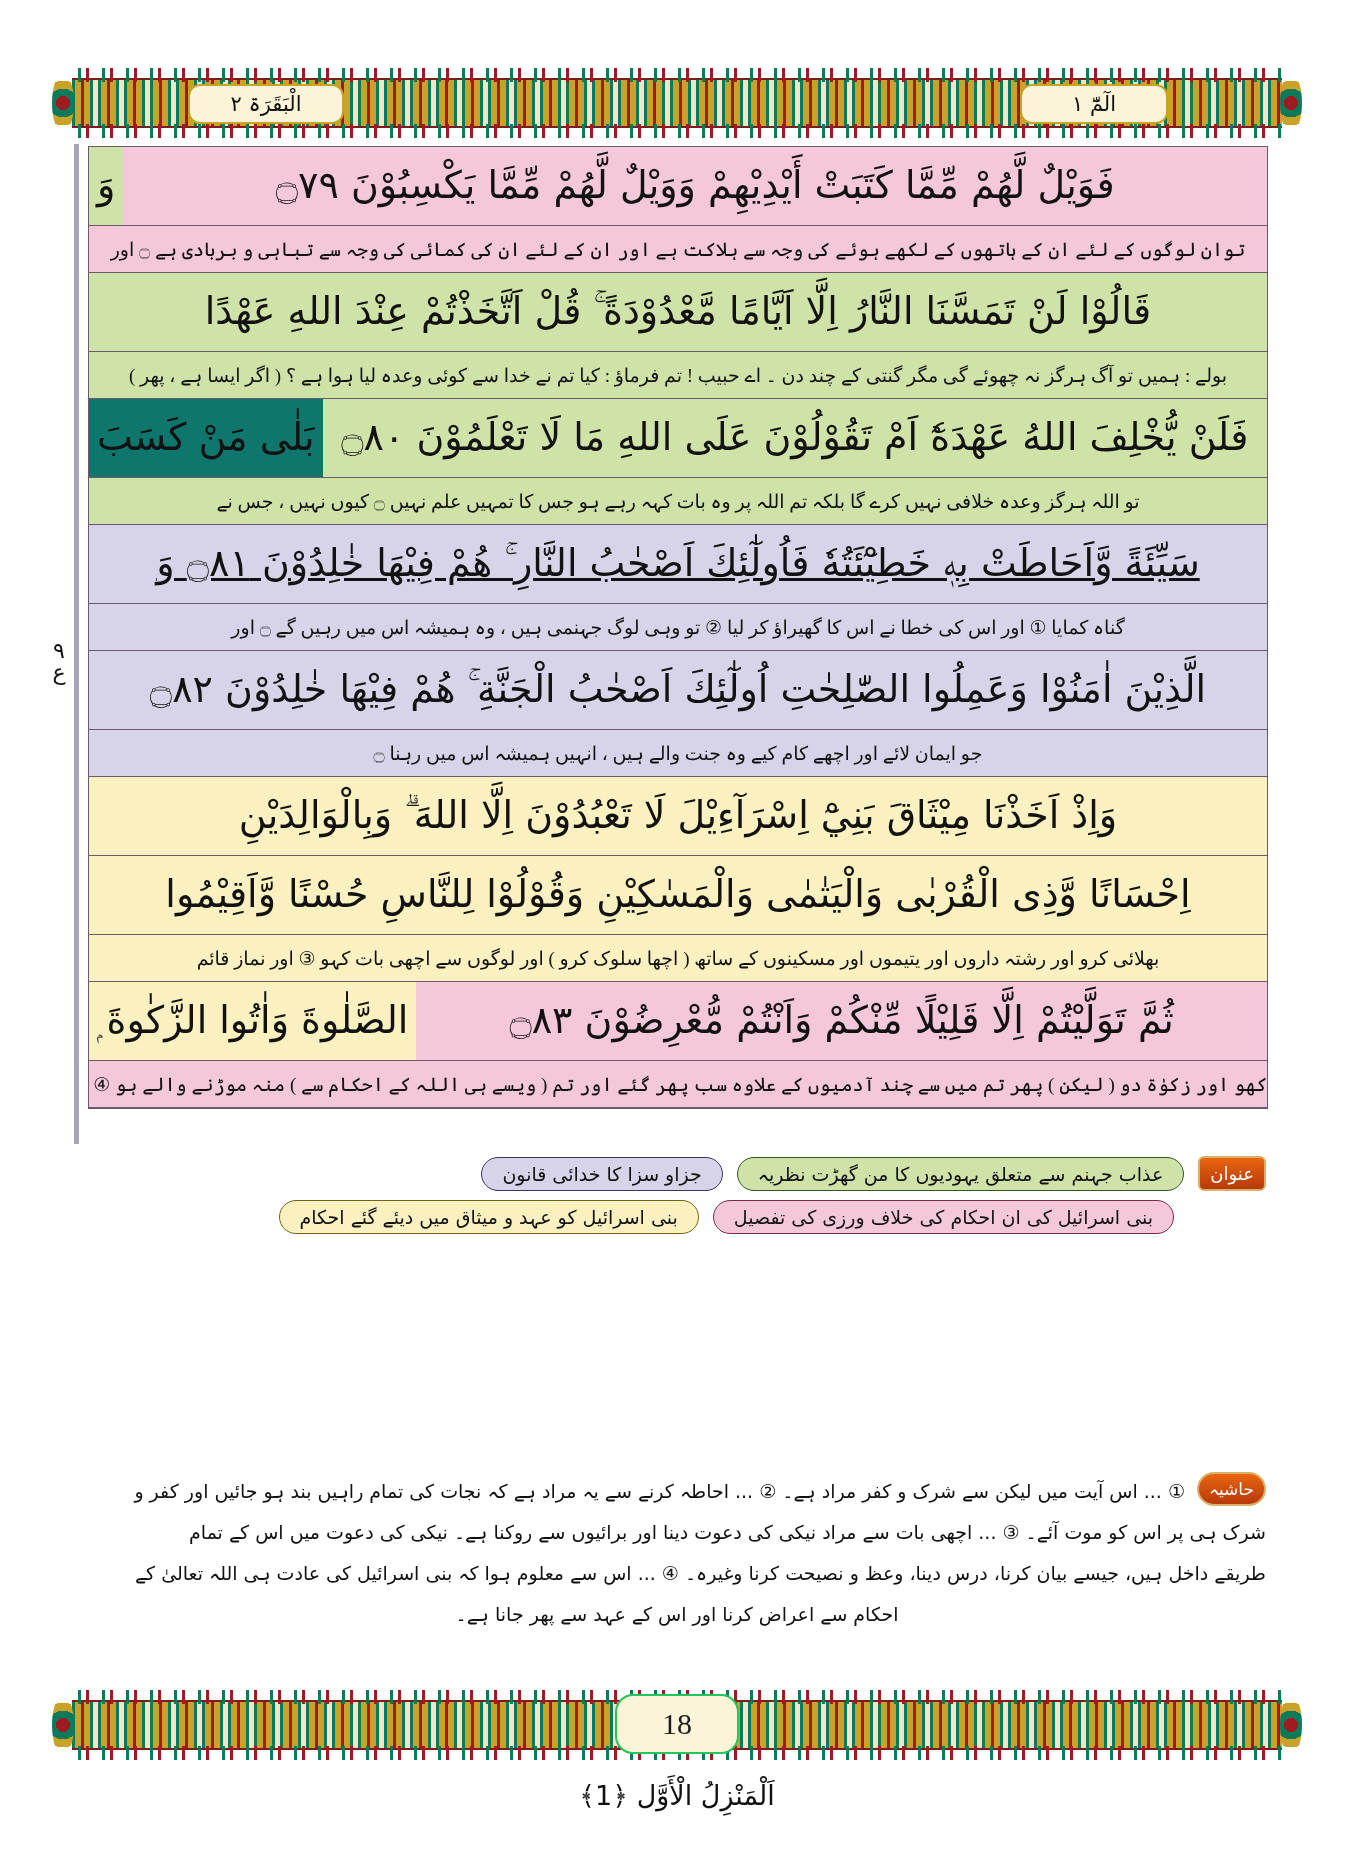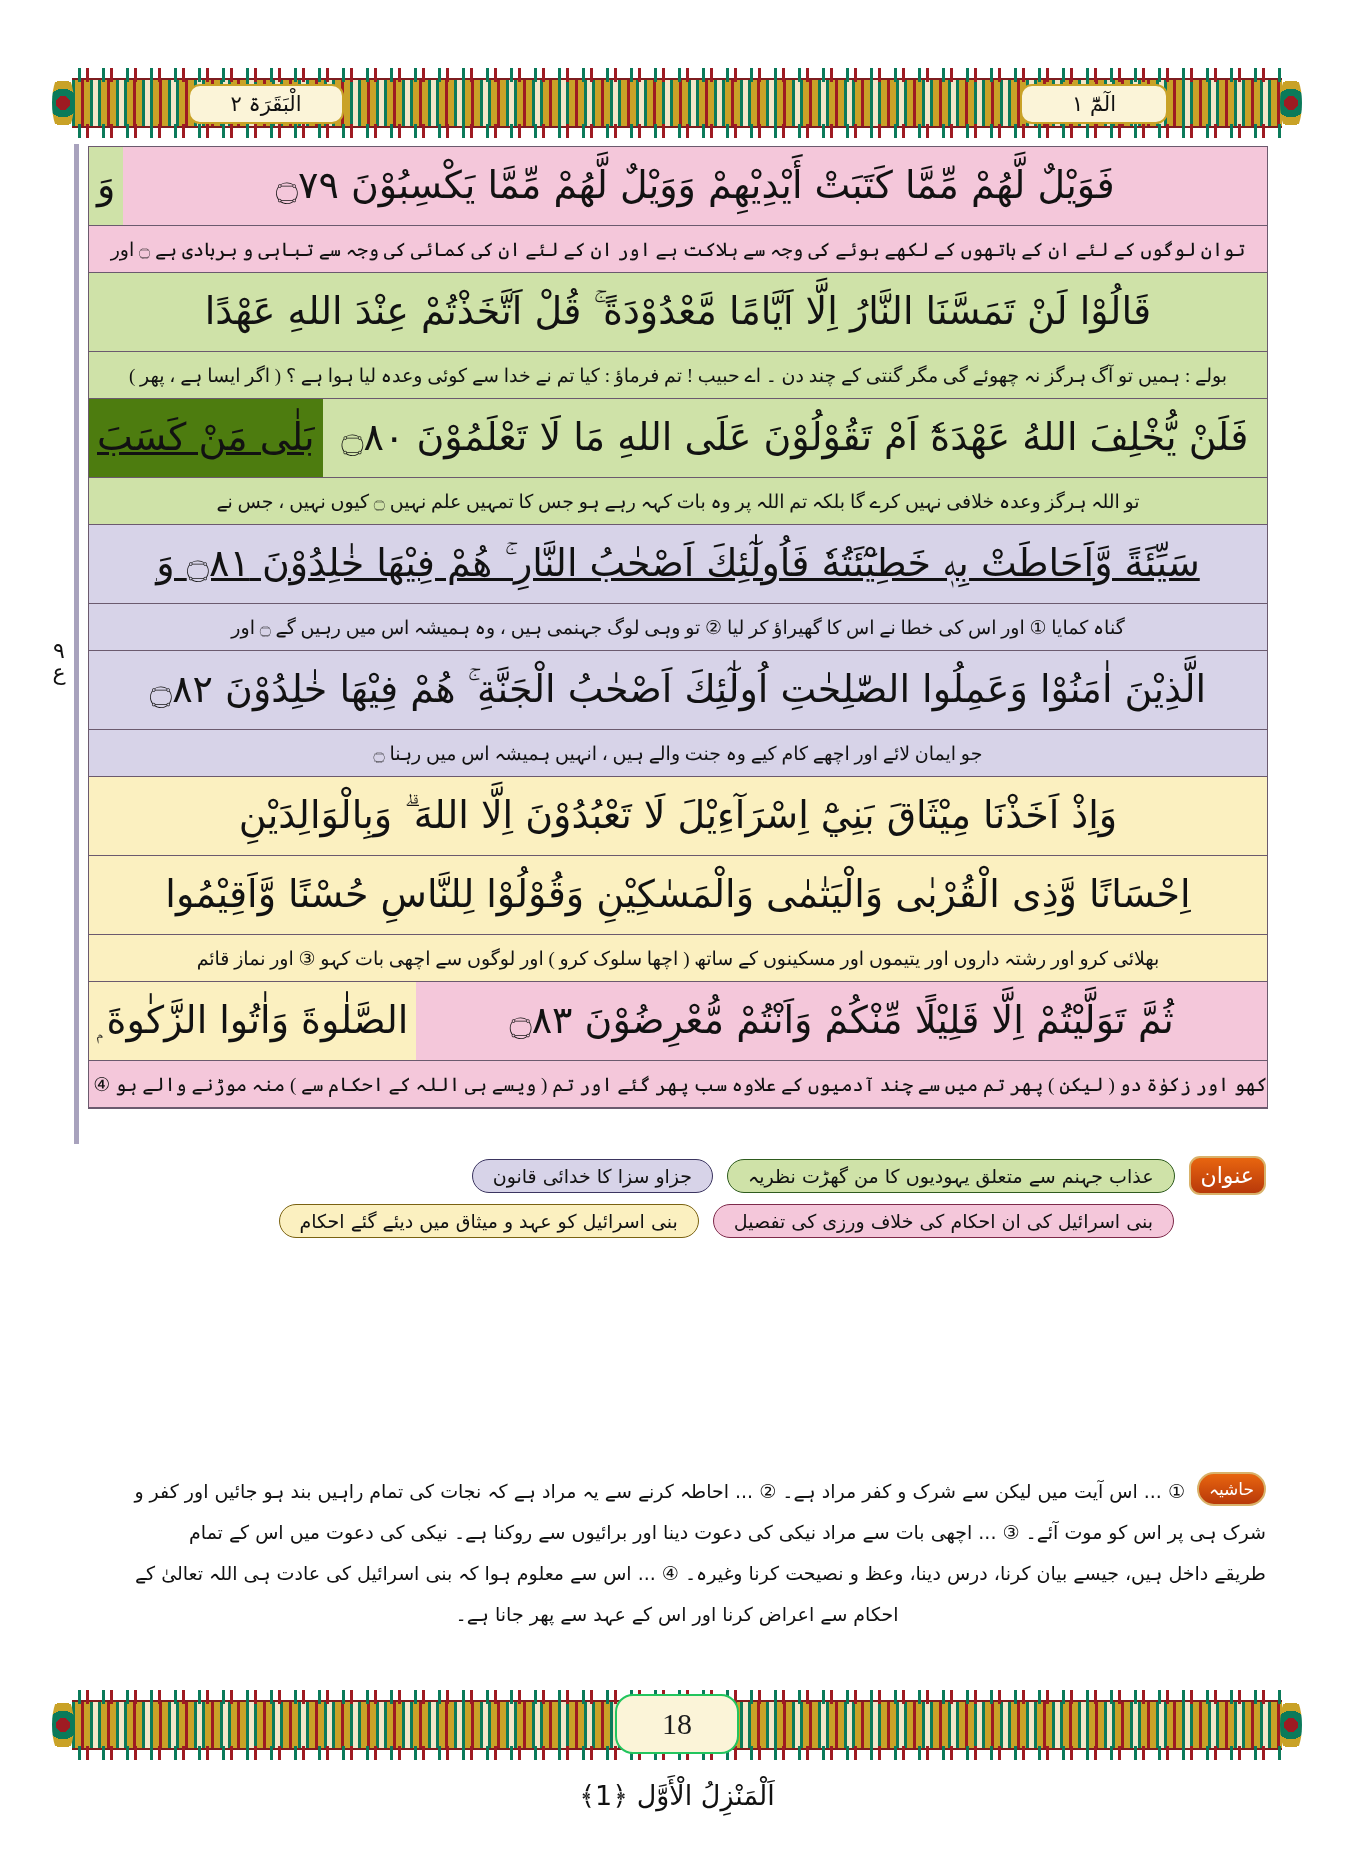--- a/index.html
+++ b/index.html
@@ -93,22 +93,22 @@
   .topics{position:absolute;left:88px;top:1156px;width:1178px;direction:rtl;}
   .trow{display:flex;direction:rtl;justify-content:flex-start;align-items:center;gap:14px;margin-bottom:9px;}
   .badge{
     border:1.6px solid #444;border-radius:26px;
     padding:5px 20px;font-size:19px;color:#111;
     display:flex;align-items:center;justify-content:center;
     box-sizing:border-box;white-space:nowrap;
   }
   .tag-unwan{
     background:linear-gradient(#e8650f,#b8390a);
-    border:2px solid #d9b26a;border-radius:11px;
-    color:#fff;font-size:22px;padding:5px 10px;
+    border:2px solid #d9b26a;border-radius:6px;
+    color:#fff;font-size:18px;padding:5px 10px;
     display:flex;align-items:center;justify-content:center;white-space:nowrap;
   }
 
   
   .hashiya{position:absolute;left:88px;top:1472px;width:1178px;direction:rtl;}
   .hashiya-head{display:flex;direction:rtl;align-items:flex-start;gap:12px;}
   .tag-hashiya{
     background:linear-gradient(#e8650f,#b8390a);
     border:2px solid #d9b26a;border-radius:17px;
     color:#fff;font-size:17px;padding:5px 10px;flex:0 0 auto;
@@ -150,21 +150,21 @@
         <div class="useg" style="background: rgb(244, 199, 218); flex: 1 1 100%;">توان لوگوں کے لئے ان کے ہاتھوں کے لکھے ہوئے کی وجہ سے ہلاکت ہے اور ان کے لئے ان کی کمائی کی وجہ سے تباہی و بربادی ہے ۝  اور</div>
       </div>
       <div class="arow">
         <div class="aseg" style="background: rgb(207, 226, 168); flex: 1 1 100%;">قَالُوْا لَنْ تَمَسَّنَا النَّارُ اِلَّا اَيَّامًا مَّعْدُوْدَةً ۚ قُلْ اَتَّخَذْتُمْ عِنْدَ اللهِ عَهْدًا</div>
       </div>
       <div class="urow">
         <div class="useg" style="background: rgb(207, 226, 168); flex: 1 1 100%;">بولے : ہمیں تو آگ ہرگز نہ چھوئے گی مگر گنتی کے چند دن ۔ اے حبیب ! تم فرماؤ : کیا تم نے خدا سے کوئی وعدہ لیا ہوا ہے ؟ ( اگر ایسا ہے ، پھر )</div>
       </div>
       <div class="arow">
         <div class="aseg" style="background: rgb(207, 226, 168); flex: 1 1 auto;">فَلَنْ يُّخْلِفَ اللهُ عَهْدَهٗٓ اَمْ تَقُوْلُوْنَ عَلَى اللهِ مَا لَا تَعْلَمُوْنَ ۝٨٠</div>
-        <div class="aseg" style="background: #4d7c0f; flex: 0 0 auto; text-decoration: underline;">بَلٰى مَنْ كَسَبَ</div>
+        <div class="aseg" style="background: #0f766e; flex: 0 0 auto;">بَلٰى مَنْ كَسَبَ</div>
       </div>
       <div class="urow">
         <div class="useg" style="background: rgb(207, 226, 168); flex: 1 1 100%;">تو اللہ ہرگز وعدہ خلافی نہیں کرے گا بلکہ تم اللہ پر وہ بات کہہ رہے ہو جس کا تمہیں علم نہیں ۝ کیوں نہیں ، جس نے</div>
       </div>
       <div class="arow">
         <div class="aseg" style="background: rgb(215, 211, 232); flex: 1 1 100%; text-decoration: underline;">سَيِّئَةً وَّاَحَاطَتْ بِهٖ خَطِيْٓئَتُهٗ فَاُولٰٓئِكَ اَصْحٰبُ النَّارِ ۚ هُمْ فِيْهَا خٰلِدُوْنَ ۝٨١ وَ</div>
       </div>
       <div class="urow">
         <div class="useg" style="background: rgb(215, 211, 232); flex: 1 1 100%;">گناہ کمایا ① اور اس کی خطا نے اس کا گھیراؤ کر لیا ② تو وہی لوگ جہنمی ہیں ، وہ ہمیشہ اس میں رہیں گے ۝ اور</div>
       </div>

